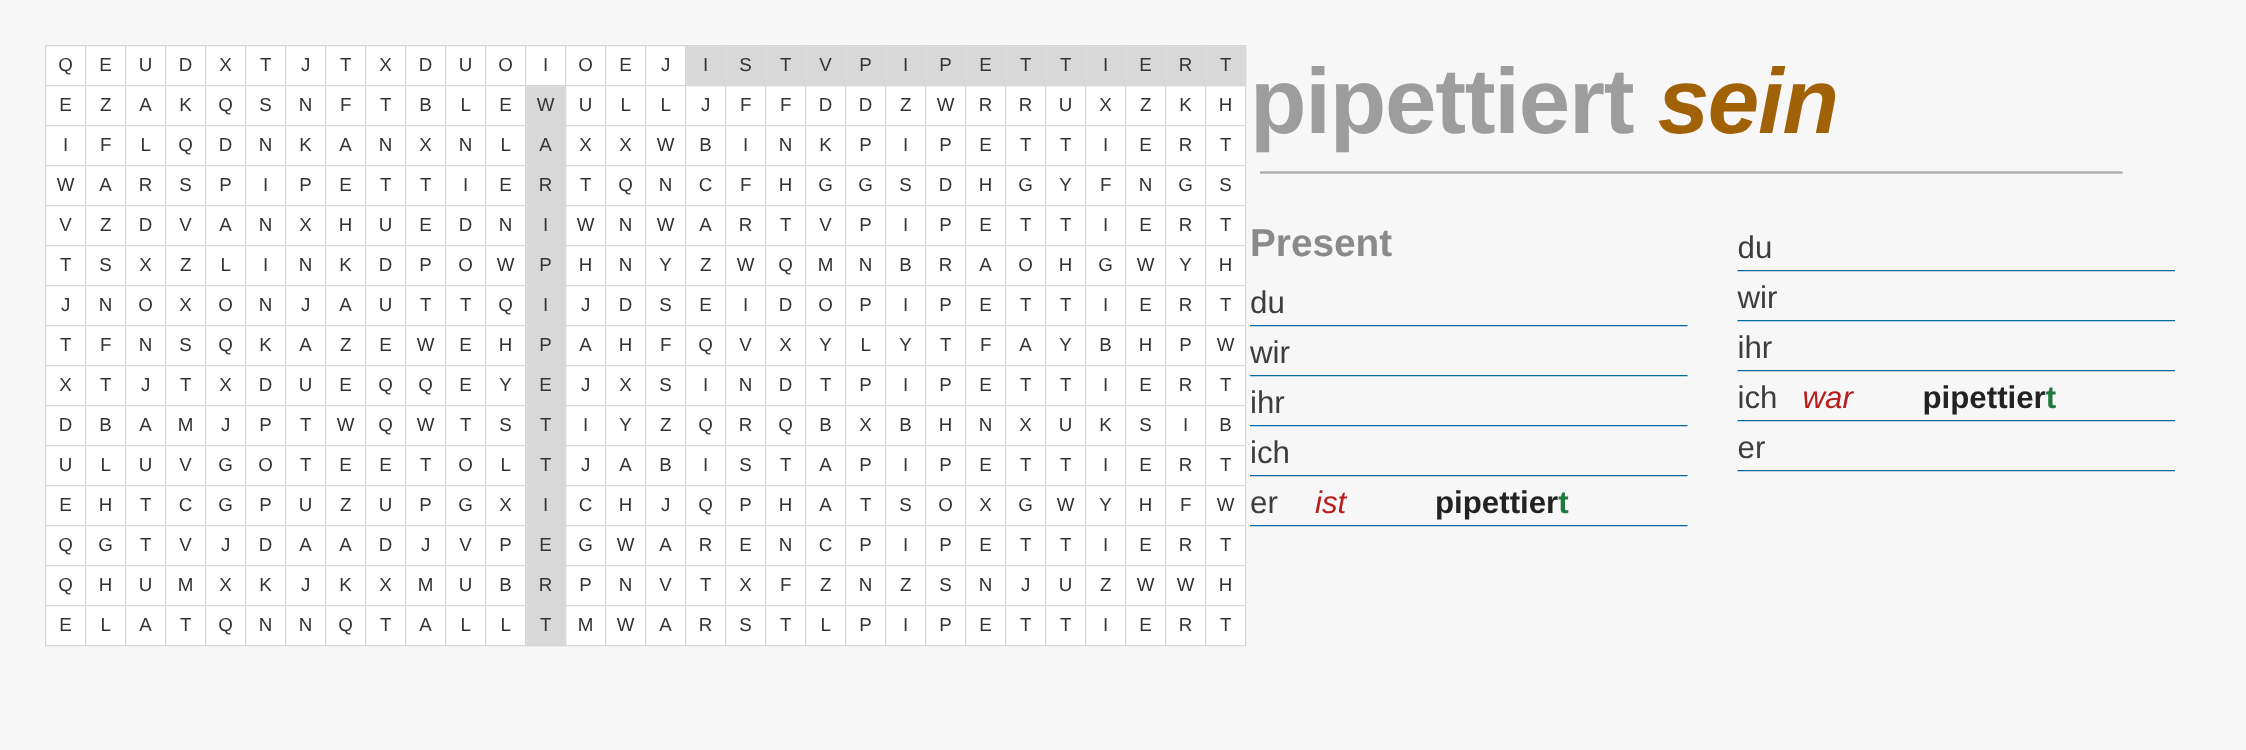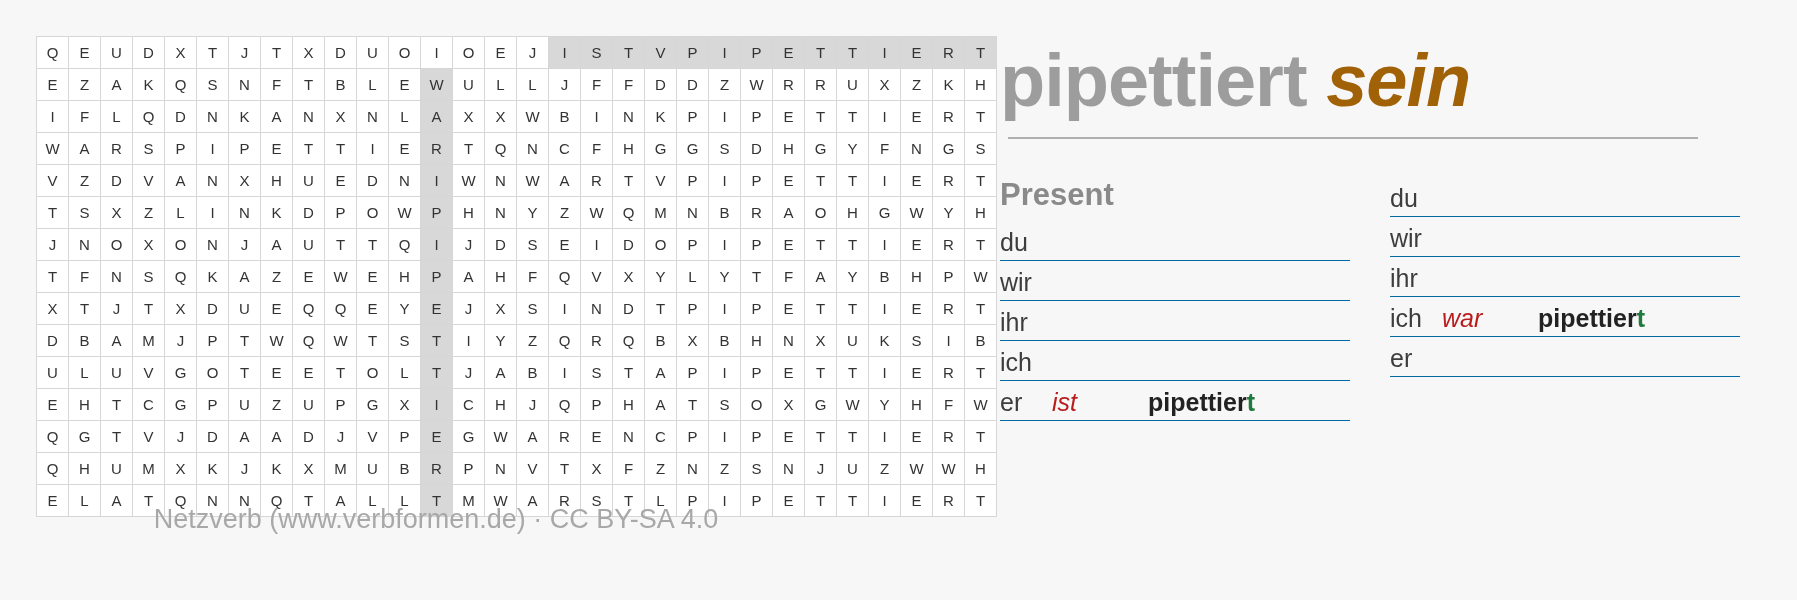--- a/index.html
+++ b/index.html
@@ -618,21 +618,20 @@
             <td>T</td>
             <td>I</td>
             <td>E</td>
             <td>R</td>
             <td>T</td>
           </tr>
         </tbody>
     </table>
   </div>
 
-  <div class="credit">Netzverb (www.verbformen.de) · CC BY-SA 4.0</div>
 
   <div class="right">
     <div class="title">
       <span>pipettiert</span>
       <span class="aux">sein</span>
     </div>
     <div class="title-rule"></div>
 
     <div class="tables">
 

